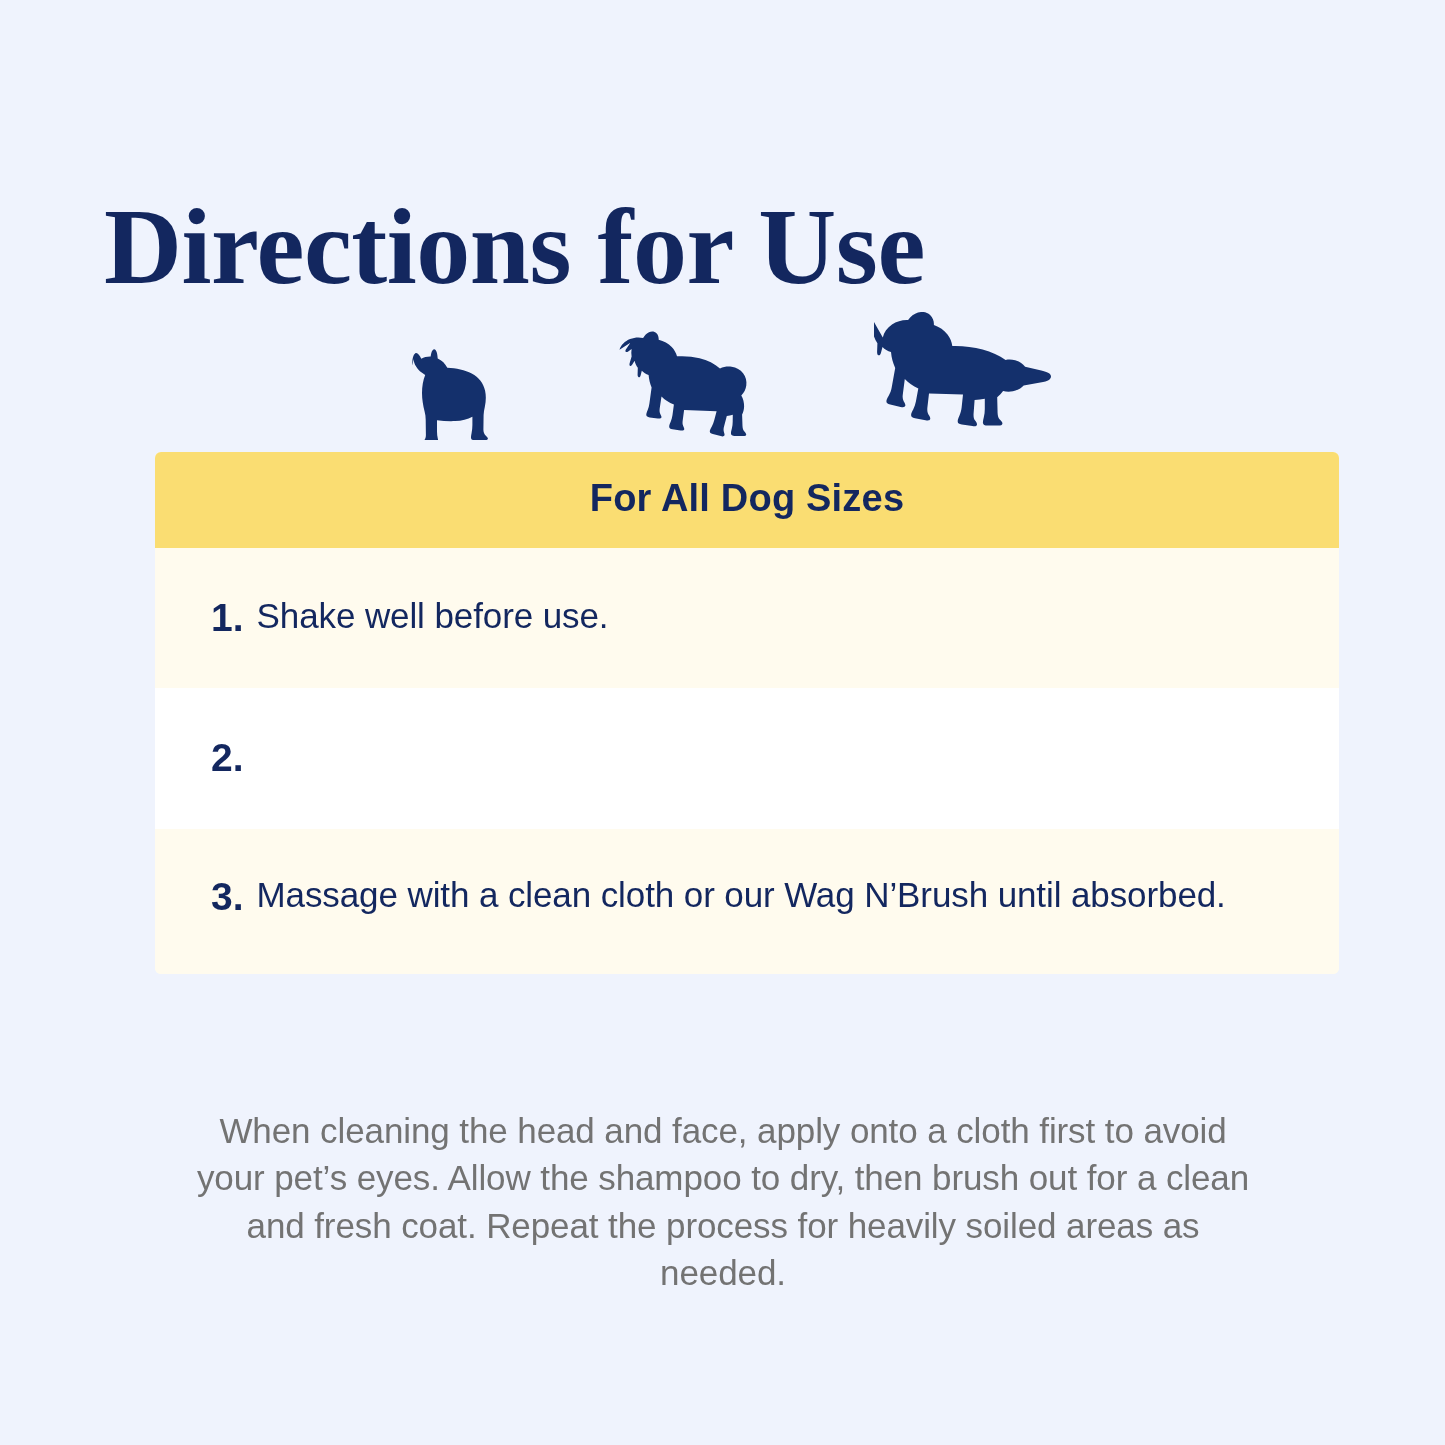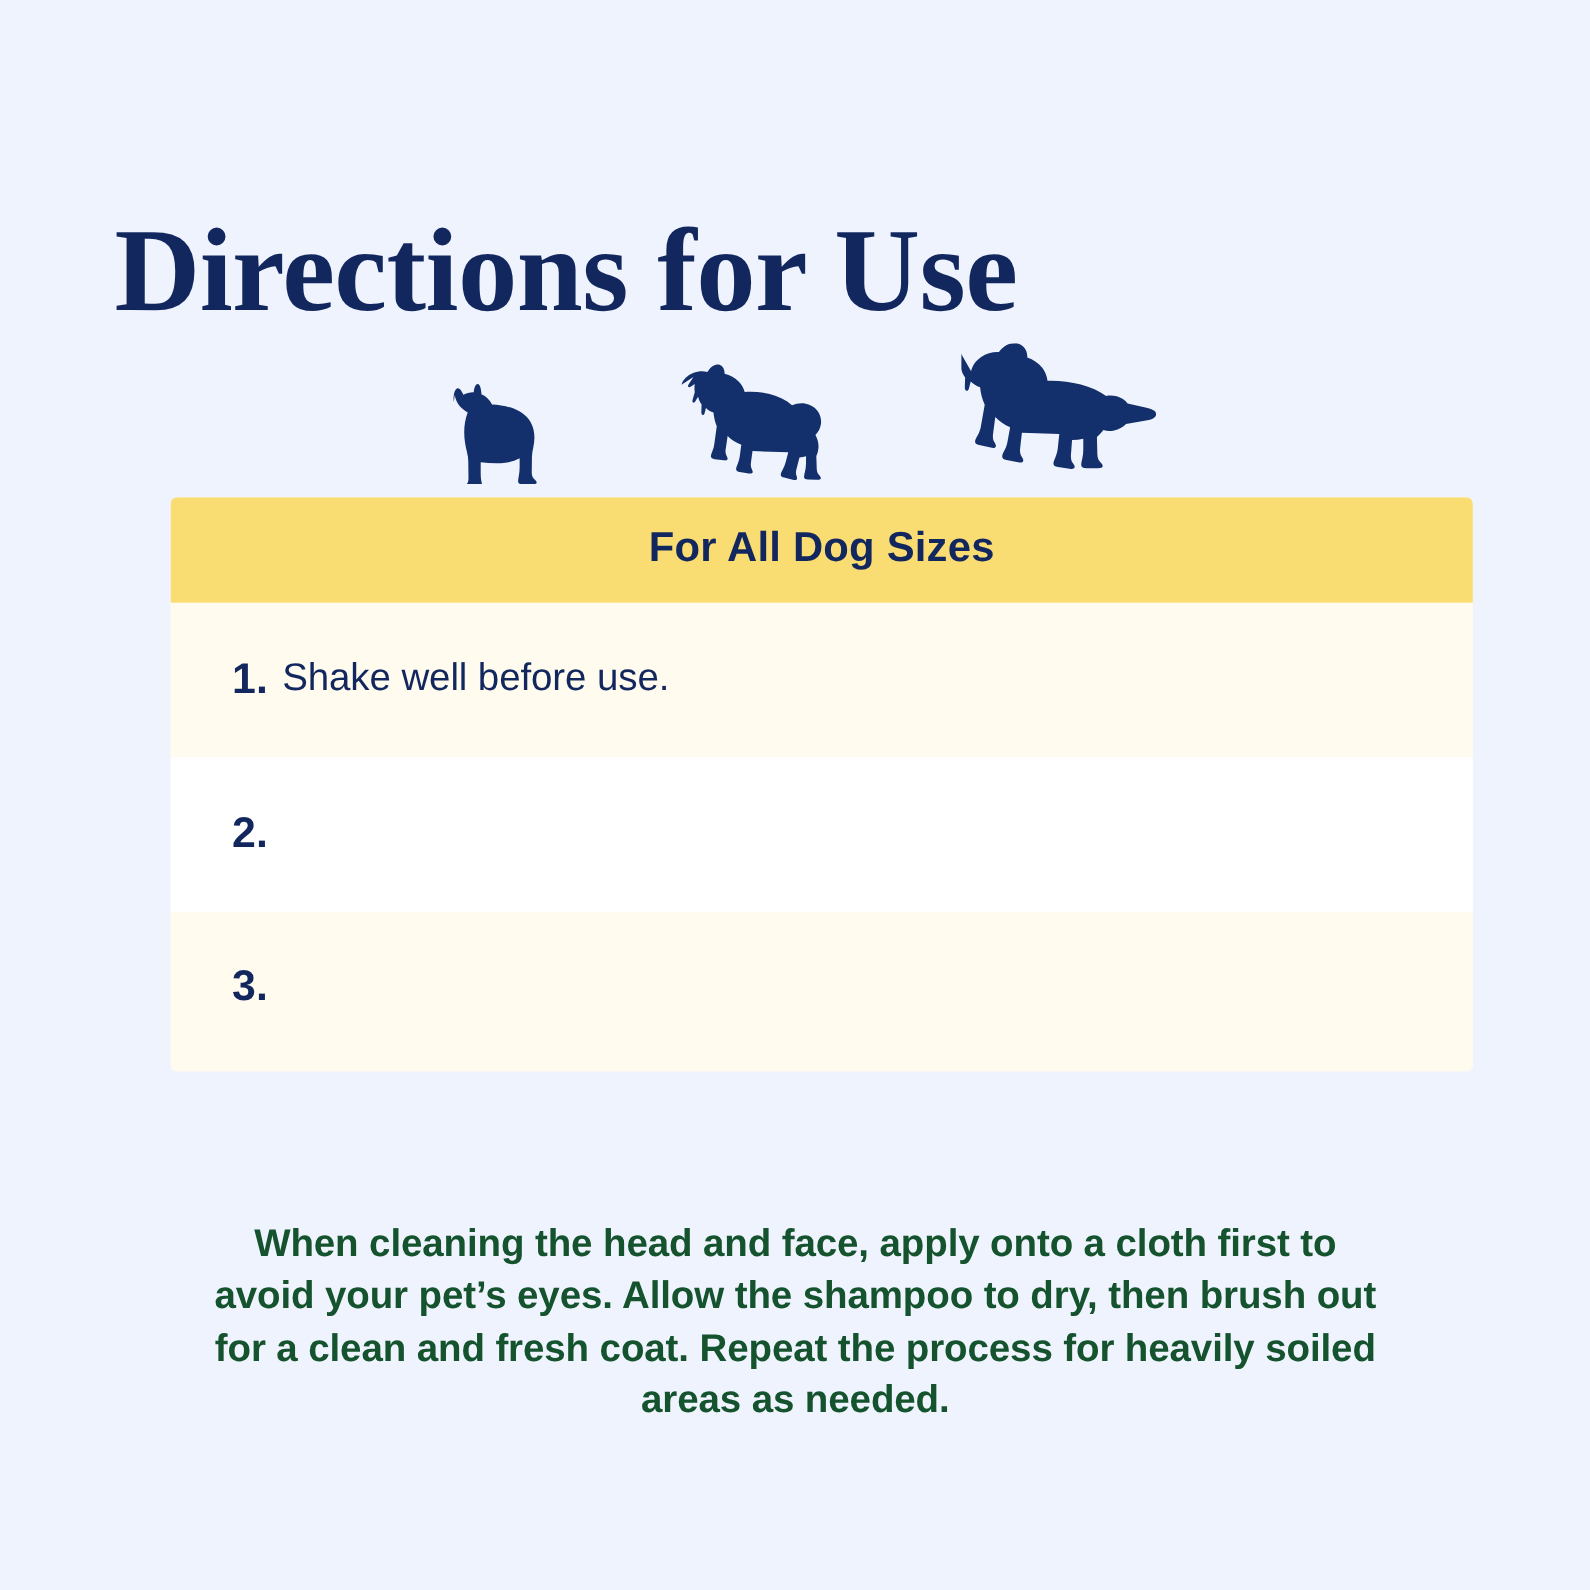--- a/index.html
+++ b/index.html
@@ -104,24 +104,24 @@
   }
 
   
   .footnote {
     position: absolute;
     left: 192px;
     top: 1072px;
     width: 1062px;
     text-align: center;
     font-family: "Liberation Sans", sans-serif;
-    font-weight: 700;
+    font-weight: 400;
     font-size: 35px;
     line-height: 1.35;
-    color: #14532d;
+    color: #737373;
     letter-spacing: -0.1px;
   }
 </style>
 </head>
 <body>
 
 <div class="page">
 
   <h1 class="title">Directions for Use</h1>
 
@@ -155,19 +155,20 @@
       <span class="step-num">1.</span>
       <span class="step-text">Shake well before use.</span>
     </div>
 
     <div class="step-row white">
       <span class="step-num">2.</span>
     </div>
 
     <div class="step-row cream tall">
       <span class="step-num">3.</span>
+      <span class="step-text">Massage with a clean cloth or our Wag N’Brush until absorbed.</span>
     </div>
 
   </div>
 
   <p class="footnote">When cleaning the head and face, apply onto a cloth first to avoid your pet’s eyes. Allow the shampoo to dry, then brush out for a clean and fresh coat. Repeat the process for heavily soiled areas as needed.</p>
 
 </div>
 
 </body></html>

